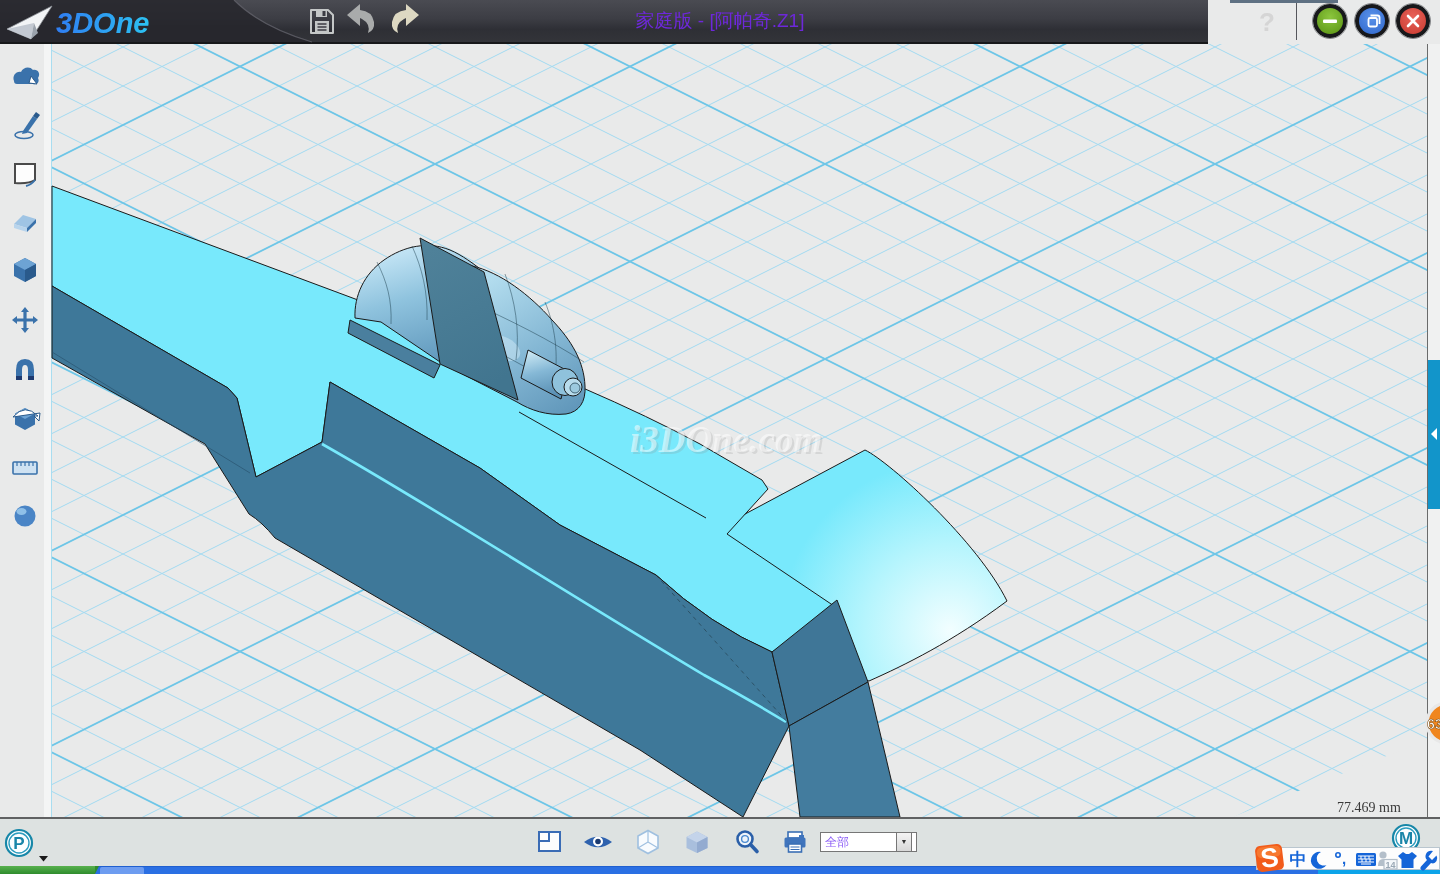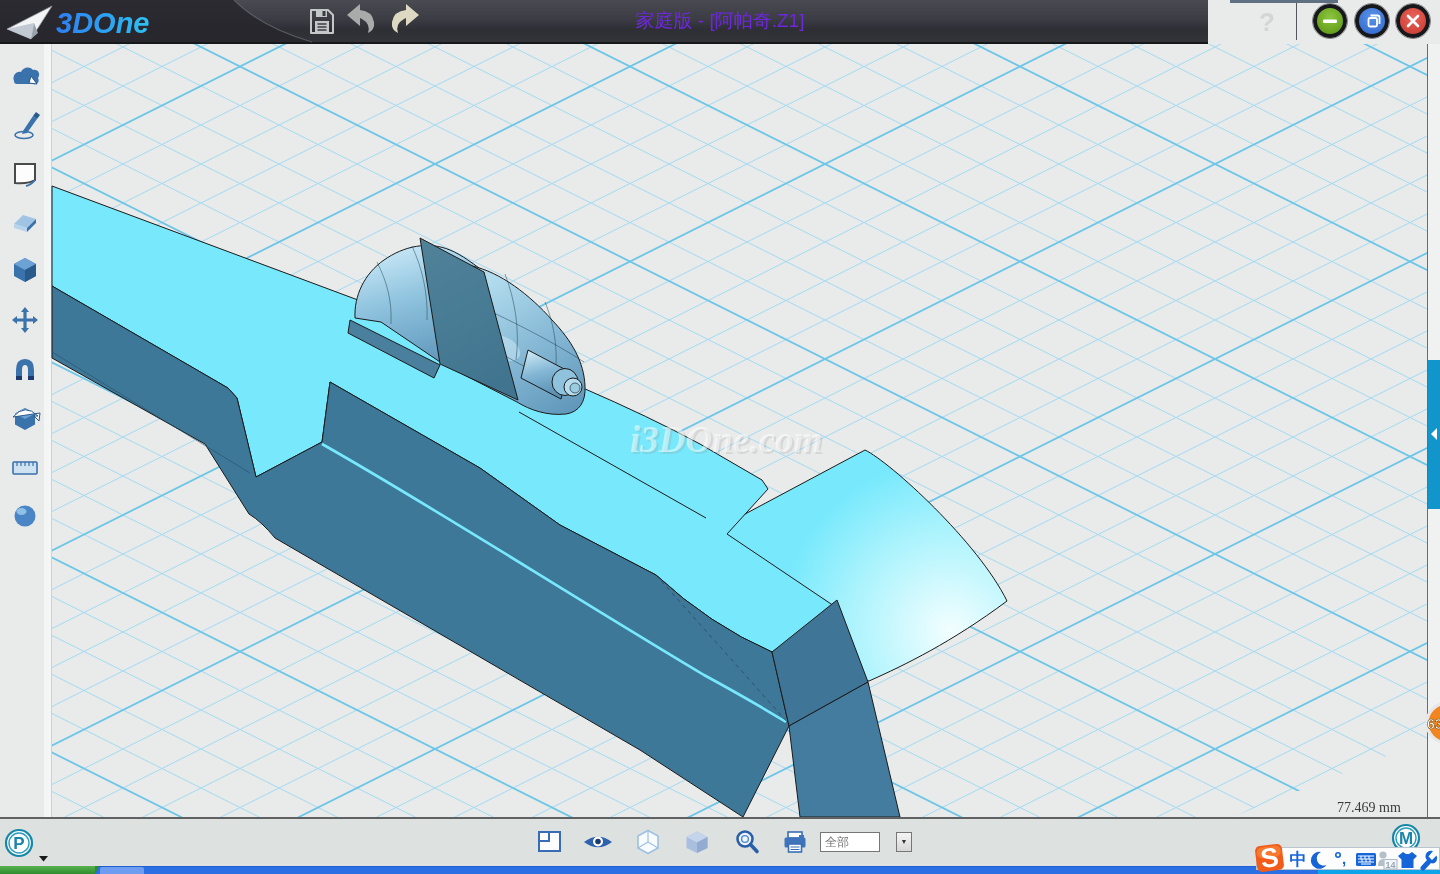--- a/index.html
+++ b/index.html
@@ -20,22 +20,22 @@
   #canvas{left:51px;top:44px;width:1376px;height:554px;}
   #rightborder{left:1427px;top:44px;width:1px;height:774px;background:#6a6b6b;}
   #rightstrip{left:1428px;top:44px;width:12px;height:774px;background:#f0f1f1;}
   #bluetab{left:1428px;top:360px;width:12px;height:149px;background:#1295ca;}
   #bluetab svg{position:absolute;left:0;top:66px;}
   #mm-label{left:1337px;top:800px;width:100px;text-align:left;color:#3a3a3a;
     font-family:"Liberation Serif",serif;font-size:14px;}
   
   #canvasborder{left:0px;top:817px;width:1440px;height:2px;background:#606162;}
   #bottombar{left:0;top:819px;width:1440px;height:47px;background:#dde2e1;}
-  #dropdown{left:820px;top:832px;width:60px;height:20px;background:#fff;
-    border:1px solid #767676;font-size:12px;line-height:18px;padding-left:4px;color:#737373;box-sizing:border-box;}
+  #dropdown{left:820px;top:832px;width:97px;height:20px;background:#fff;
+    border:1px solid #767676;font-size:12px;line-height:18px;padding-left:4px;color:#8b5cf6;box-sizing:border-box;}
   #dropbtn{left:896px;top:832px;width:16px;height:20px;background:linear-gradient(#f4f4f4,#d8d8d8);
     border:1px solid #767676;box-sizing:border-box;font-size:7px;text-align:center;line-height:18px;color:#333;}
   
   #taskbar{left:0;top:866px;width:1440px;height:8px;background:#2a6fe3;border-top:1px solid #1f5fd0;box-sizing:border-box;}
   #taskgreen{left:0;top:866px;width:95px;height:8px;background:linear-gradient(#57b14e,#2f8c2d);}
   #taskgreen:after{content:"";position:absolute;right:-4px;top:0;border-left:4px solid #2f8c2d;
     border-bottom:8px solid transparent;}
   #taskbar2{left:1318px;top:866px;width:122px;height:8px;background:#0da4e9;}
   #taskbtn{left:100px;top:867px;width:44px;height:7px;background:#6d9cf0;border-radius:2px 2px 0 0;}
   

